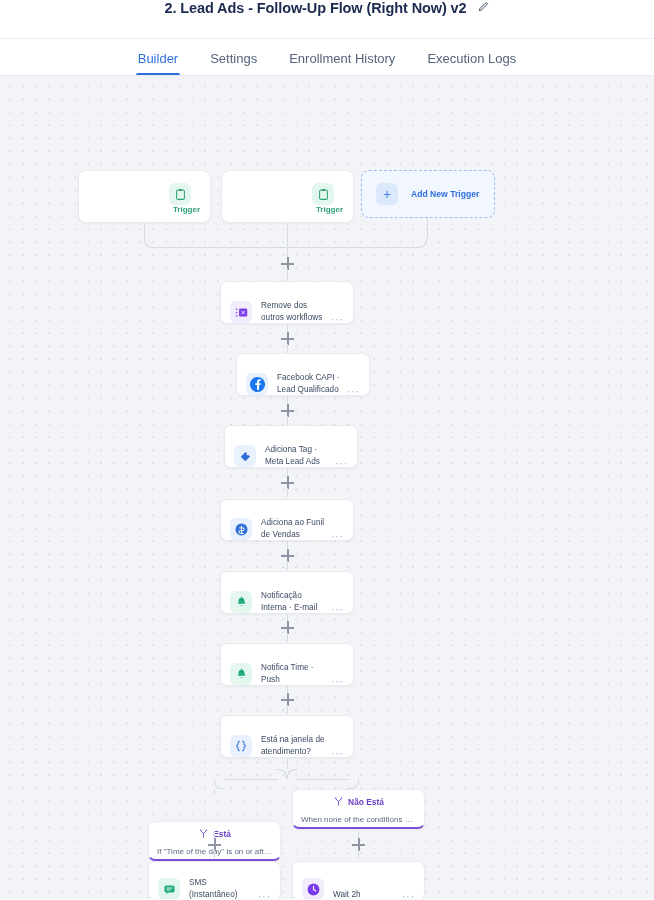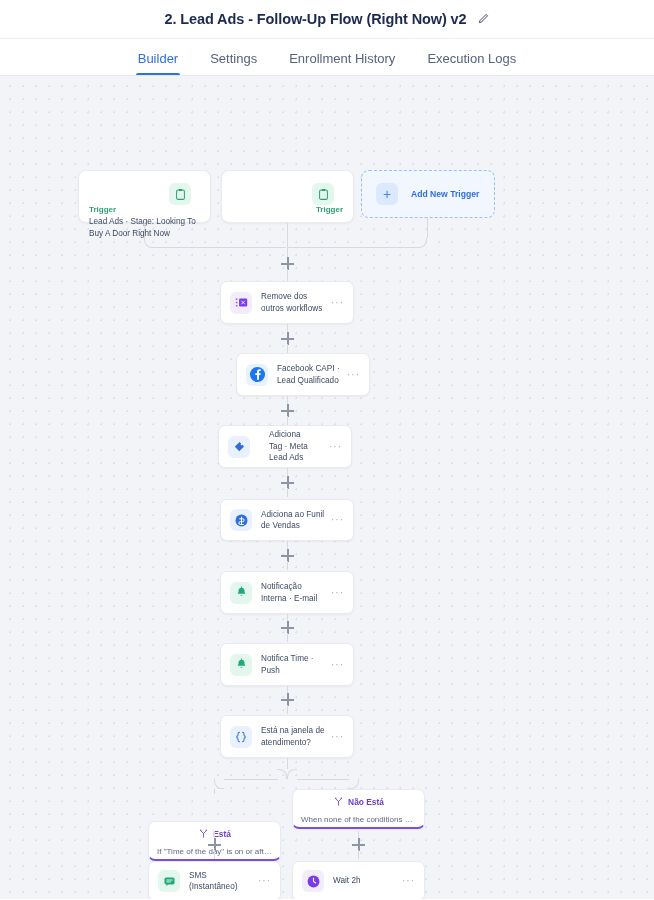--- a/index.html
+++ b/index.html
@@ -8,21 +8,20 @@
     font-family: "Liberation Sans", sans-serif;
     background: #ffffff;
     overflow: hidden;
   }
 
   
   .header {
     height: 38px;
     background: #ffffff;
     display: flex;
-    align-items: center;
     justify-content: center;
     position: relative;
   }
   .header-title {
     font-size: 14.5px;
     font-weight: 600;
     color: #1b2a4e;
     letter-spacing: -0.1px;
   }
   .edit-icon {
@@ -112,21 +111,21 @@
   .plus-btn::after  { top: 0; left: 6px; height: 13px; width: 1.6px; }
 
   
   .node {
     position: absolute;
     background: #ffffff;
     border: 1px solid #e8eaef;
     border-radius: 7px;
     box-shadow: 0 1px 2px rgba(22,32,60,0.05);
     display: flex;
-    align-items: center;
+    align-items: flex-end;
     padding: 0 9px;
     cursor: pointer;
   }
   .node-icon {
     width: 22px; height: 22px;
     border-radius: 6px;
     flex: 0 0 22px;
     display: flex;
     align-items: center;
     justify-content: center;
@@ -274,21 +273,20 @@
 
   <div class="trigger-card" style="left:78px; top:94px; width:133px; height:53px;">
     <span class="trigger-icon">
       <svg width="13" height="13" viewBox="0 0 16 16">
         <rect x="3.2" y="2.6" width="9.6" height="11.4" rx="1.8" fill="none" stroke="#2e9e74" stroke-width="1.25"></rect>
         <rect x="5.9" y="1.2" width="4.2" height="2.6" rx="0.9" fill="#2e9e74"></rect>
       </svg>
     </span>
     <div>
       <div class="trigger-label">Trigger</div>
-      <div class="trigger-desc">Lead Ads · Stage: Looking To Buy A Door Right Now</div>
     </div>
   </div>
 
   <div class="trigger-card" style="left:221px; top:94px; width:133px; height:53px;">
     <span class="trigger-icon">
       <svg width="13" height="13" viewBox="0 0 16 16">
         <rect x="3.2" y="2.6" width="9.6" height="11.4" rx="1.8" fill="none" stroke="#2e9e74" stroke-width="1.25"></rect>
         <rect x="5.9" y="1.2" width="4.2" height="2.6" rx="0.9" fill="#2e9e74"></rect>
       </svg>
     </span>
@@ -341,21 +339,21 @@
       </svg>
     </span>
     <span class="node-text">Facebook CAPI · Lead Qualificado</span>
     <span class="node-dots">···</span>
   </div>
 
   <div class="line-v" style="left:287px; top:320px; height:9px;"></div>
   <div class="plus-btn" style="left:281px; top:328px;"></div>
   <div class="line-v" style="left:287px; top:340px; height:9px;"></div>
 
-  <div class="node" style="left:218px; top:349px; width:134px; height:43px;gap:10px;">
+  <div class="node" style="left:224px; top:349px; width:134px; height:43px;">
     <span class="node-icon" style="background:#eaf1fe">
       <svg width="13" height="13" viewBox="0 0 16 16">
         <path d="M2.2 8.2L8 2.4l5.6 5.6-5.8 5.8z" fill="#2f6fdb"></path>
         <circle cx="10.4" cy="5.6" r="1" fill="#fff"></circle>
       </svg>
     </span>
     <span class="node-text">Adiciona Tag · Meta Lead Ads</span>
     <span class="node-dots">···</span>
   </div>
 

